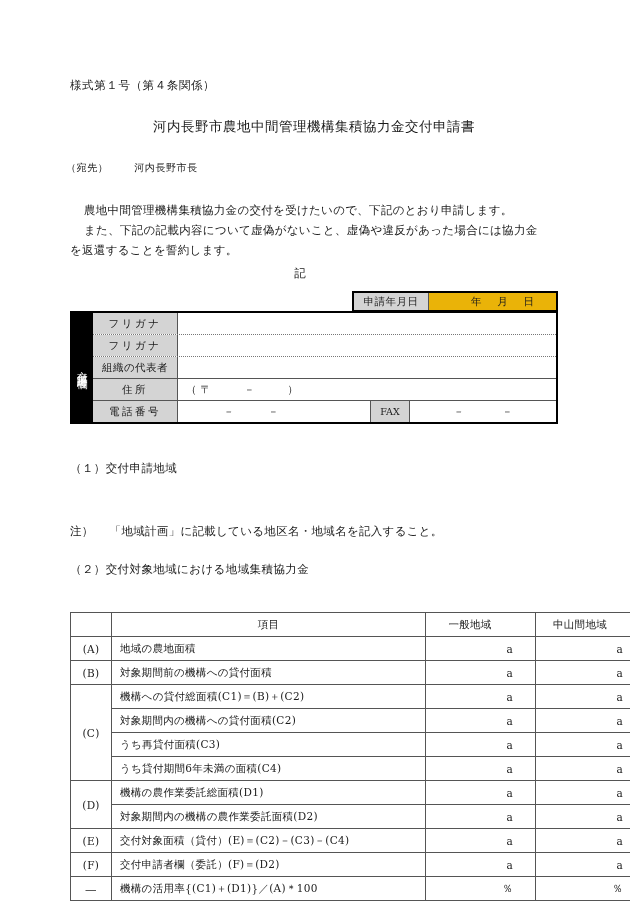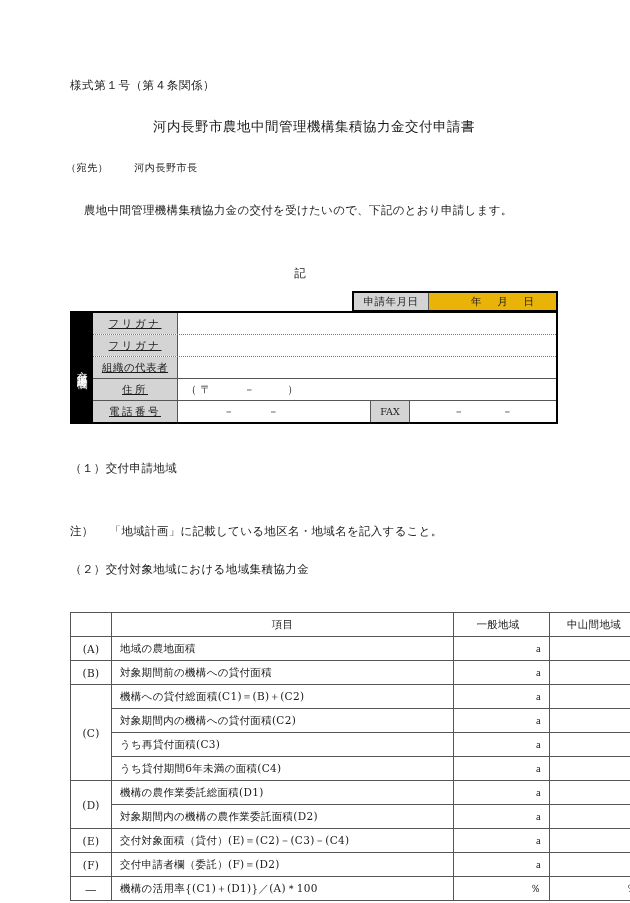--- a/index.html
+++ b/index.html
@@ -40,21 +40,21 @@
   .vbar { width:21px; background:#000; color:#fff; display:flex; align-items:center;
           justify-content:center; flex:none; }
   .vbar span { writing-mode:vertical-rl; text-orientation:upright;
                font-size:10.5px; letter-spacing:1.5px; line-height:1; }
   .app-rows { flex:1; display:flex; flex-direction:column; }
   .app-row { display:flex; height:21px; border-bottom:1px solid #555; }
   .app-row.dotted { border-bottom:1px dotted #777; }
   .app-row.last { border-bottom:none; }
   .rl { width:84px; flex:none; background:#d4d4d4; border-right:1px solid #555;
         display:flex; align-items:center; justify-content:center;
-        font-size:10.5px; letter-spacing:.5px;text-decoration:underline; }
+        font-size:10.5px; letter-spacing:.5px; }
   .rl.sp { letter-spacing:2.5px; }
   .rv { flex:1; display:flex; align-items:center; font-size:10.5px; padding-left:8px; }
   .addr-v { letter-spacing:4px; }
   .tel-v { flex:1; display:flex; align-items:center; justify-content:center;
            gap:34px; font-size:10.5px; padding-right:46px; }
   .fax-l { width:38px; flex:none; background:#d4d4d4;
            border-left:1px solid #555; border-right:1px solid #555;
            display:flex; align-items:center; justify-content:center; font-size:9.5px; }
   .fax-v { flex:1; display:flex; align-items:center; justify-content:center;
            gap:38px; font-size:10.5px; }
@@ -69,38 +69,42 @@
   .note .nb { margin-right:12px; }
 
   
   .sec2-head { position:absolute; left:70px; top:562px; font-size:11.5px; letter-spacing:.4px; }
   table.t2 { position:absolute; left:70px; top:612px; width:576px;
              border-collapse:collapse; table-layout:fixed; }
   table.t2 td { border:1px solid #555; height:21px; font-size:10.5px;
                 vertical-align:middle; letter-spacing:.3px; }
   .c-code { width:38px; text-align:center; }
   .c-item { padding-left:8px; }
-  .c-val  { width:86px; text-align:right; padding-right:8px;font-family:Liberation Serif, serif; }
+  .c-val  { width:86px; text-align:right; padding-right:22px; }
   .c-head { text-align:center; }
   td.grp { text-align:center; }
 </style>
 </head>
 <body>
 
 <div class="page">
 
   <div class="form-no">様式第１号（第４条関係）</div>
   <div class="doc-title">河内長野市農地中間管理機構集積協力金交付申請書</div>
 
   <div class="addressee">
     <span>（宛先）</span>
     <span class="to-name">河内長野市長</span>
   </div>
 
   <div class="para p1">農地中間管理機構集積協力金の交付を受けたいので、下記のとおり申請します。</div>
+  <div class="para p2">
+    <span>また、下記の記載内容について虚偽がないこと、虚偽や違反があった場合には協力金</span><br>
+    <span>を返還することを誓約します。</span>
+  </div>
   <div class="ki">記</div>
 
   <div class="applicant">
 
     <div class="date-row">
       <div class="date-label">申請年月日</div>
       <div class="date-fields">
         <span>年</span>
         <span>月</span>
         <span>日</span>

